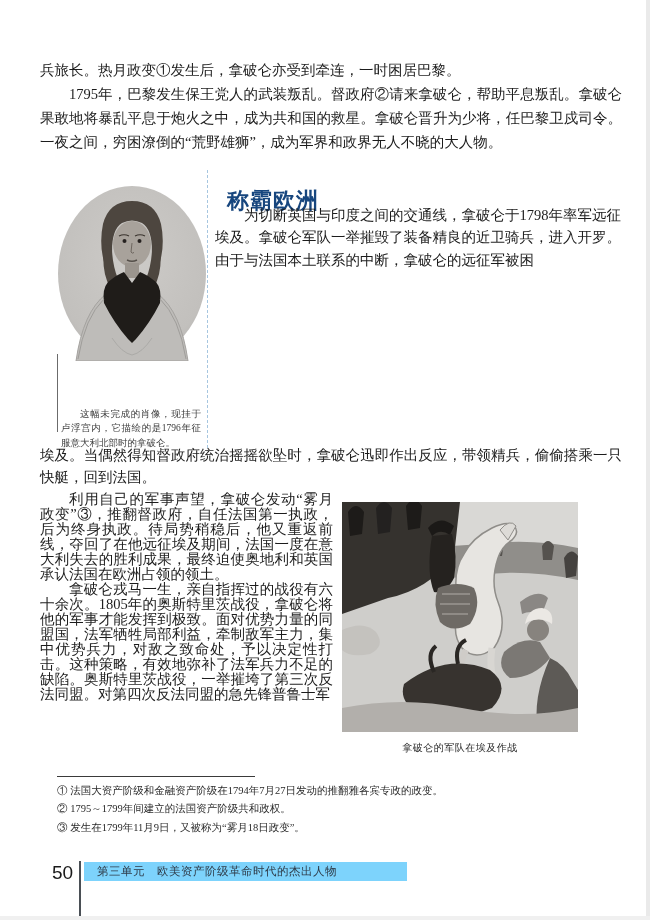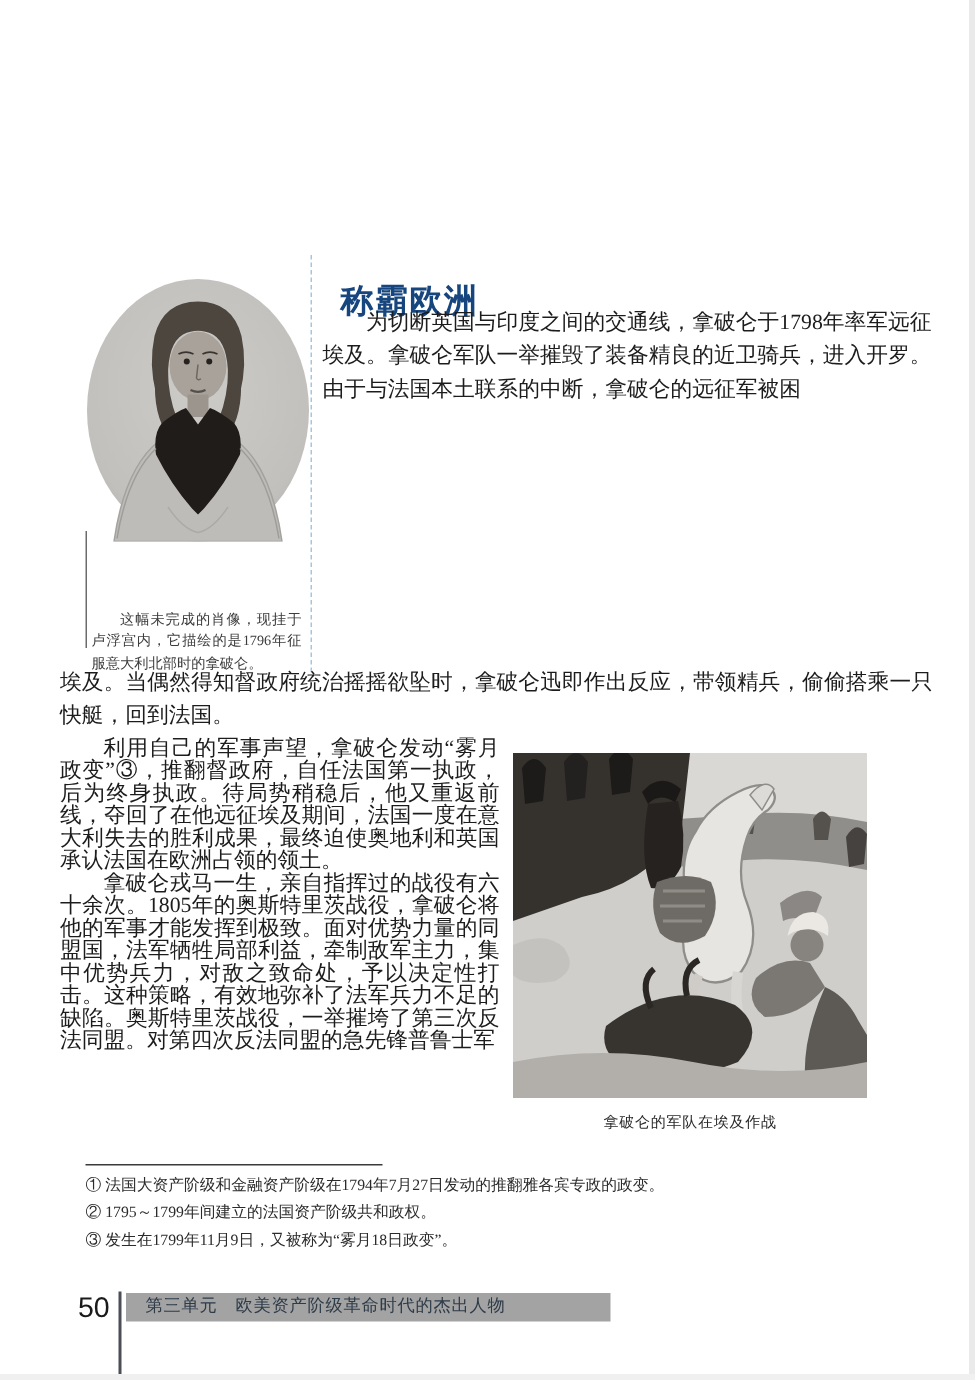--- a/index.html
+++ b/index.html
@@ -46,30 +46,34 @@
   .footnote-rule{position:absolute;left:57px;top:776px;width:198px;height:0;border-top:1px solid #3a3a3a;}
   .footnotes{position:absolute;left:57px;top:782px;width:562px;font-size:10.5px;line-height:18.3px;color:#2b2b2b;}
   .footnotes div{white-space:nowrap;}
 
   .page-number{
     position:absolute;left:52px;top:862px;
     font-family:"Liberation Sans","DejaVu Sans",sans-serif;font-size:19px;color:#1a1a1a;
   }
   .footer-vrule{position:absolute;left:79px;top:861px;width:2px;height:59px;background:#4a4f55;}
   .footer-band{
-    position:absolute;left:84px;top:862px;width:323px;height:19px;background:#a3a3a3;
+    position:absolute;left:84px;top:862px;width:323px;height:19px;background:#7dd3fc;
     font-family:"Liberation Sans","DejaVu Sans",sans-serif;font-size:11.5px;color:#2e3b48;
     line-height:19px;padding-left:13px;box-sizing:border-box;letter-spacing:0.5px;
   }
 </style>
 </head>
 <body>
 
 <div class="page">
 
+  <div class="intro body-text">
+    <p>兵旅长。热月政变①发生后，拿破仑亦受到牵连，一时困居巴黎。</p>
+    <p class="ind">1795年，巴黎发生保王党人的武装叛乱。督政府②请来拿破仑，帮助平息叛乱。拿破仑果敢地将暴乱平息于炮火之中，成为共和国的救星。拿破仑晋升为少将，任巴黎卫戍司令。一夜之间，穷困潦倒的“荒野雄狮”，成为军界和政界无人不晓的大人物。</p>
+  </div>
 
   <div class="portrait-wrap">
     <svg width="148" height="175" viewBox="0 0 148 175">
       <defs>
         <radialGradient id="pgrad" cx="50%" cy="42%" r="70%">
           <stop offset="0%" stop-color="#cdcbc8"></stop>
           <stop offset="75%" stop-color="#c2c0bd"></stop>
           <stop offset="100%" stop-color="#aeacaa"></stop>
         </radialGradient>
       </defs>

